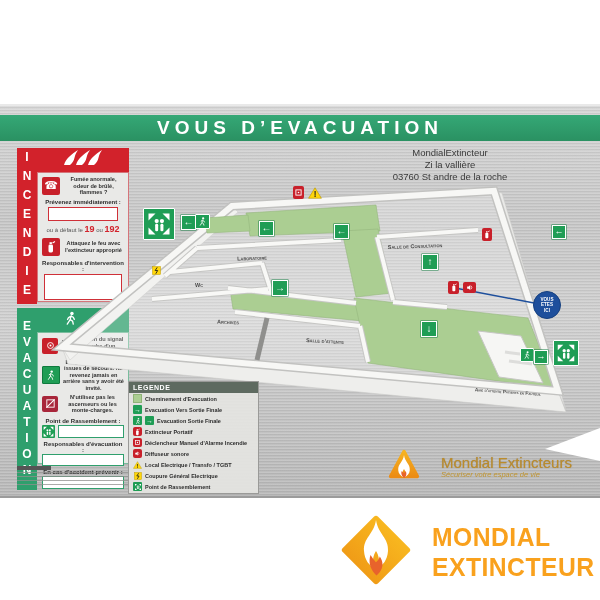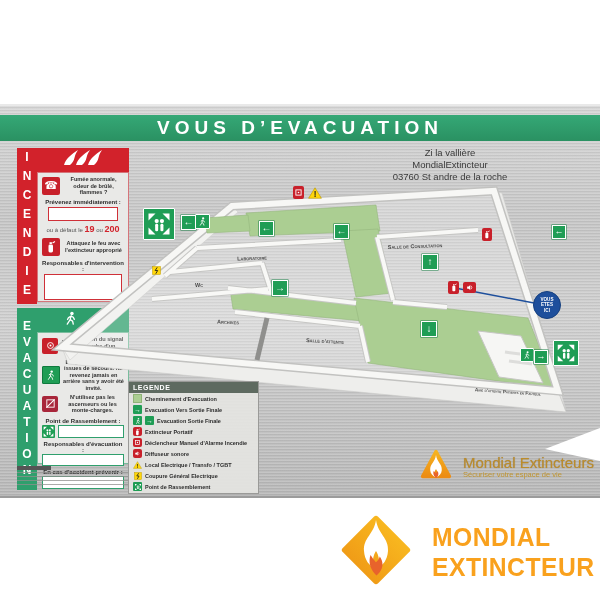--- a/index.html
+++ b/index.html
@@ -46,45 +46,45 @@
   
   .legend{left:128px;top:381px;width:129px;height:111px;background:rgba(228,228,225,.93);
     border:1px solid #9a9a98;}
   .lg-head{height:11px;background:#5e6a60;color:#fff;font-weight:bold;font-size:7px;
     display:flex;align-items:center;padding-left:4px;letter-spacing:.5px;}
   .lgrow{display:flex;align-items:center;gap:3px;height:11px;padding:0 4px;}
   .lglab{font-size:5.5px;font-weight:bold;color:#2c2c2c;white-space:nowrap;}
   .lg-ico{width:9px;height:9px;flex:none;display:flex;align-items:center;justify-content:center;}
 
   
-  .panel-logo{left:418px;top:448px;display:flex;align-items:center;gap:9px;}
+  .panel-logo{left:386px;top:448px;display:flex;align-items:center;gap:19px;}
   .pl-name{font-size:15px;color:#bb8c2c;text-shadow:0 0 1px rgba(120,85,20,.5);}
-  .pl-tag{font-size:7.5px;color:#c1952f;margin-top:-1px;}
+  .pl-tag{font-size:7.5px;color:#c1952f;margin-top:-1px;font-style:italic;}
   .footer-logo{left:334px;top:508px;display:flex;align-items:center;gap:14px;}
   .fl-text{color:#f9a11d;font-weight:bold;font-size:26px;line-height:30px;letter-spacing:.5px;
     transform:scaleX(.95);transform-origin:left;}
 
   .fineprint{background:
      repeating-linear-gradient(180deg,#8f8f8d 0 1px, rgba(0,0,0,0) 1px 4px);
      opacity:.75;}
 </style>
 </head>
 <body>
 
 <div class="stage">
 
   <div class="abs panel"></div>
 
   <div class="abs greenbar">
     <span>VOUS D’EVACUATION</span>
   </div>
 
   <div class="abs address">
+    <div>MondialExtincteur</div>
     <div>Zi la vallière</div>
-    <div>MondialExtincteur</div>
     <div>03760 St andre de la roche</div>
   </div>
 
   <div class="abs" style="left:17px;top:146px;width:112px;height:346px;">
 
     <div class="abs vertbar" style="left:0;top:2px;height:156px;background:#d2222b;letter-spacing:5px;">INCENDIE</div>
 
     <div class="abs" style="left:20px;top:2px;width:92px;height:24px;background:#d2222b;display:flex;align-items:center;justify-content:center;">
       <span>
         <svg width="46" height="18" viewBox="0 0 46 18">
@@ -99,21 +99,21 @@
       <div class="srow">
         <span class="redsq" style="width:18px;height:18px;color:#fff;font-size:11px;">☎</span>
         <span class="stext">Fumée anormale, odeur de brûlé, flammes ?</span>
       </div>
       <div class="slabel" style="margin-top:3px;">Prévenez immédiatement :</div>
       <div class="sbox" style="height:12px;margin:2px 6px 0;border:1px solid #cf3038;"></div>
       <div style="text-align:center;margin-top:3px;font-size:6px;color:#555;">
         <span>ou à défaut le</span>
         <span style="color:#d2222b;font-weight:bold;font-size:9px;">19</span>
         <span>ou</span>
-        <span style="color:#d2222b;font-weight:bold;font-size:9px;">200</span>
+        <span style="color:#d2222b;font-weight:bold;font-size:9px;">192</span>
       </div>
       <div class="srow" style="margin-top:4px;">
         <span class="redsq" style="width:18px;height:18px;">
           <svg width="12" height="14" viewBox="0 0 12 14">
             <rect x="3.5" y="4.5" width="4.5" height="8" rx="1.4" fill="#fff"></rect>
             <rect x="4.5" y="2.2" width="2.4" height="1.8" fill="#fff"></rect>
             <path d="M7.5,3 L10,1.6" stroke="#fff" stroke-width="1.1"></path>
           </svg>
         </span>
         <span class="stext">Attaquez le feu avec l'extincteur approprié</span>

